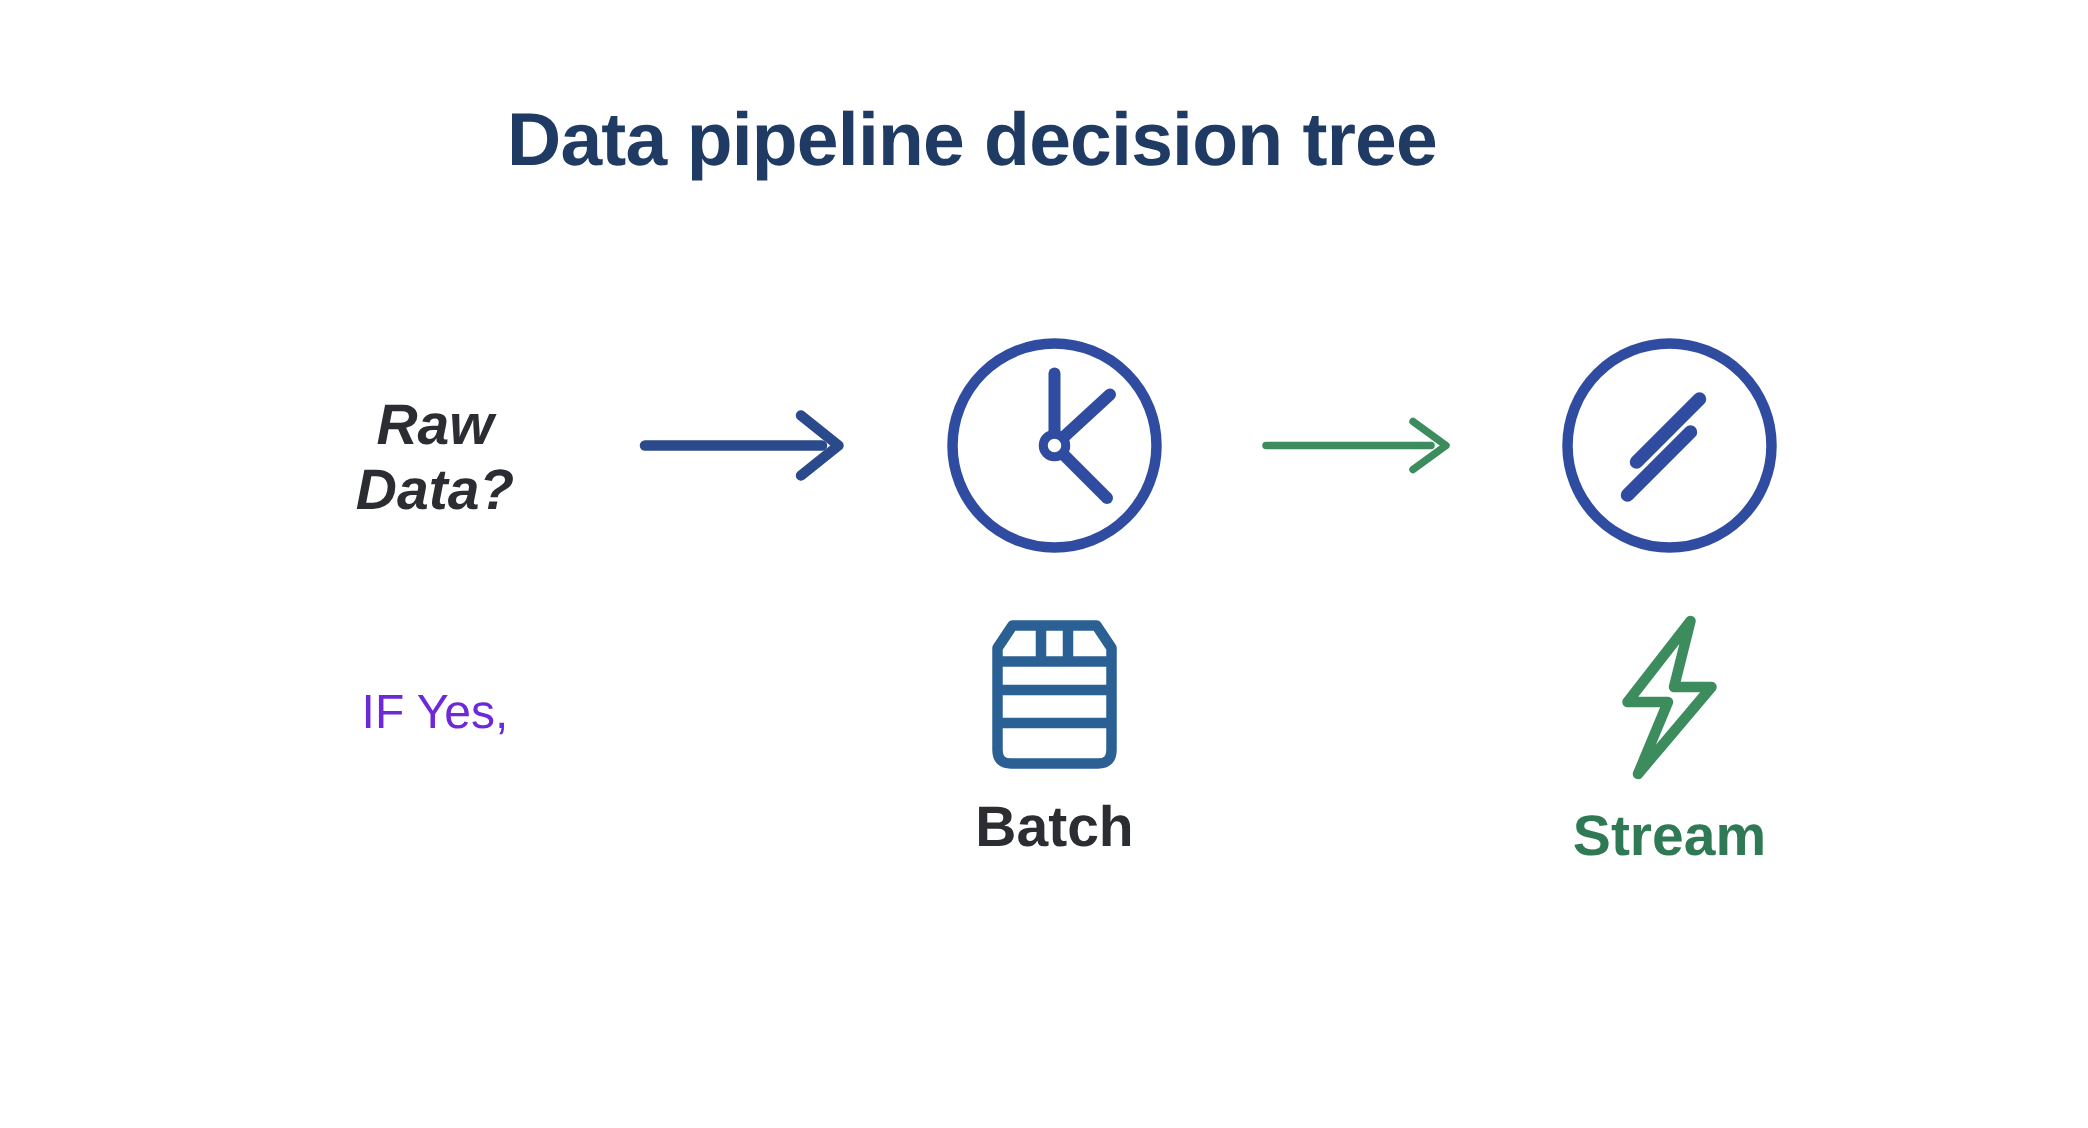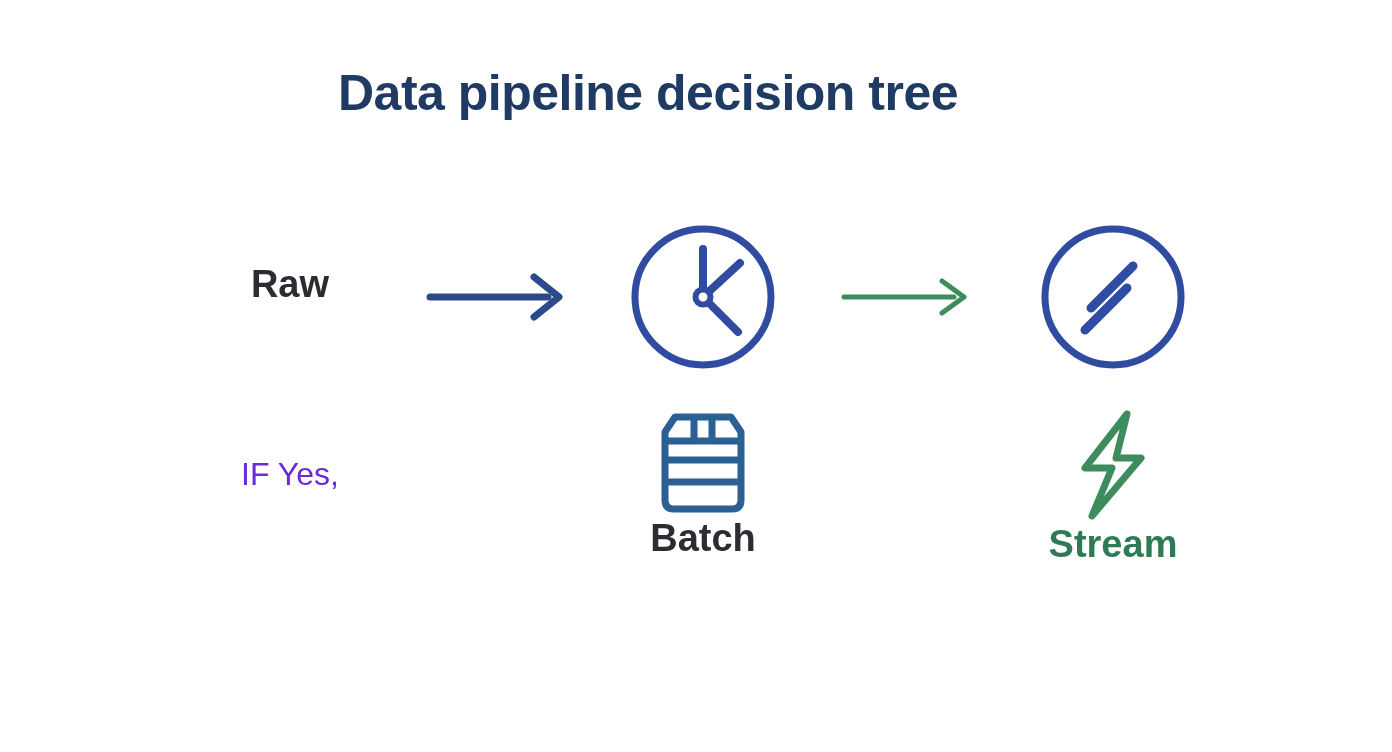--- a/index.html
+++ b/index.html
@@ -37,21 +37,21 @@
     position: absolute;
     left: 180px;
     top: 263px;
     width: 220px;
     text-align: center;
     font-size: 38px;
     font-weight: bold;
     line-height: 1.12;
     color: #2b2d33;
   }
-  #raw-data-label .ln { display: block; }
+  #raw-data-label .ln { display: block; font-style: italic; }
 
   #if-yes-label {
     position: absolute;
     left: 180px;
     top: 456px;
     width: 220px;
     text-align: center;
     font-size: 32px;
     font-weight: 500;
     color: #6d28d9;
@@ -87,36 +87,38 @@
     display: block;
     margin: 0 auto;
   }
   .node-glyph {
     display: block;
     margin: 36px auto 0;
   }
   #node-stream .node-glyph { margin-top: 34px; }
 
   .node-label {
+    margin-top: 14px;
     font-size: 38px;
     font-weight: bold;
     line-height: 1.1;
   }
   #batch-label { color: #2b2d33; }
   #stream-label { color: #2f7a55; text-align: center; }
 </style>
 </head>
 <body>
 
 <div id="canvas">
 
   <div id="diagram-title">Data pipeline decision tree</div>
 
   <div id="raw-data-label">
     <span class="ln">Raw</span>
+    <span class="ln">Data?</span>
   </div>
 
   <div id="if-yes-label">IF Yes,</div>
 
   <div class="arrow-wrap" id="arrow-raw-to-batch">
     <svg width="160" height="58" viewBox="0 0 160 58">
       <line x1="10" y1="29" x2="128" y2="29" stroke="#2b4a8b" stroke-width="7" stroke-linecap="round"></line>
       <polyline points="114,9 139,29 114,49" fill="none" stroke="#2b4a8b" stroke-width="7" stroke-linecap="round" stroke-linejoin="round"></polyline>
     </svg>
   </div>

